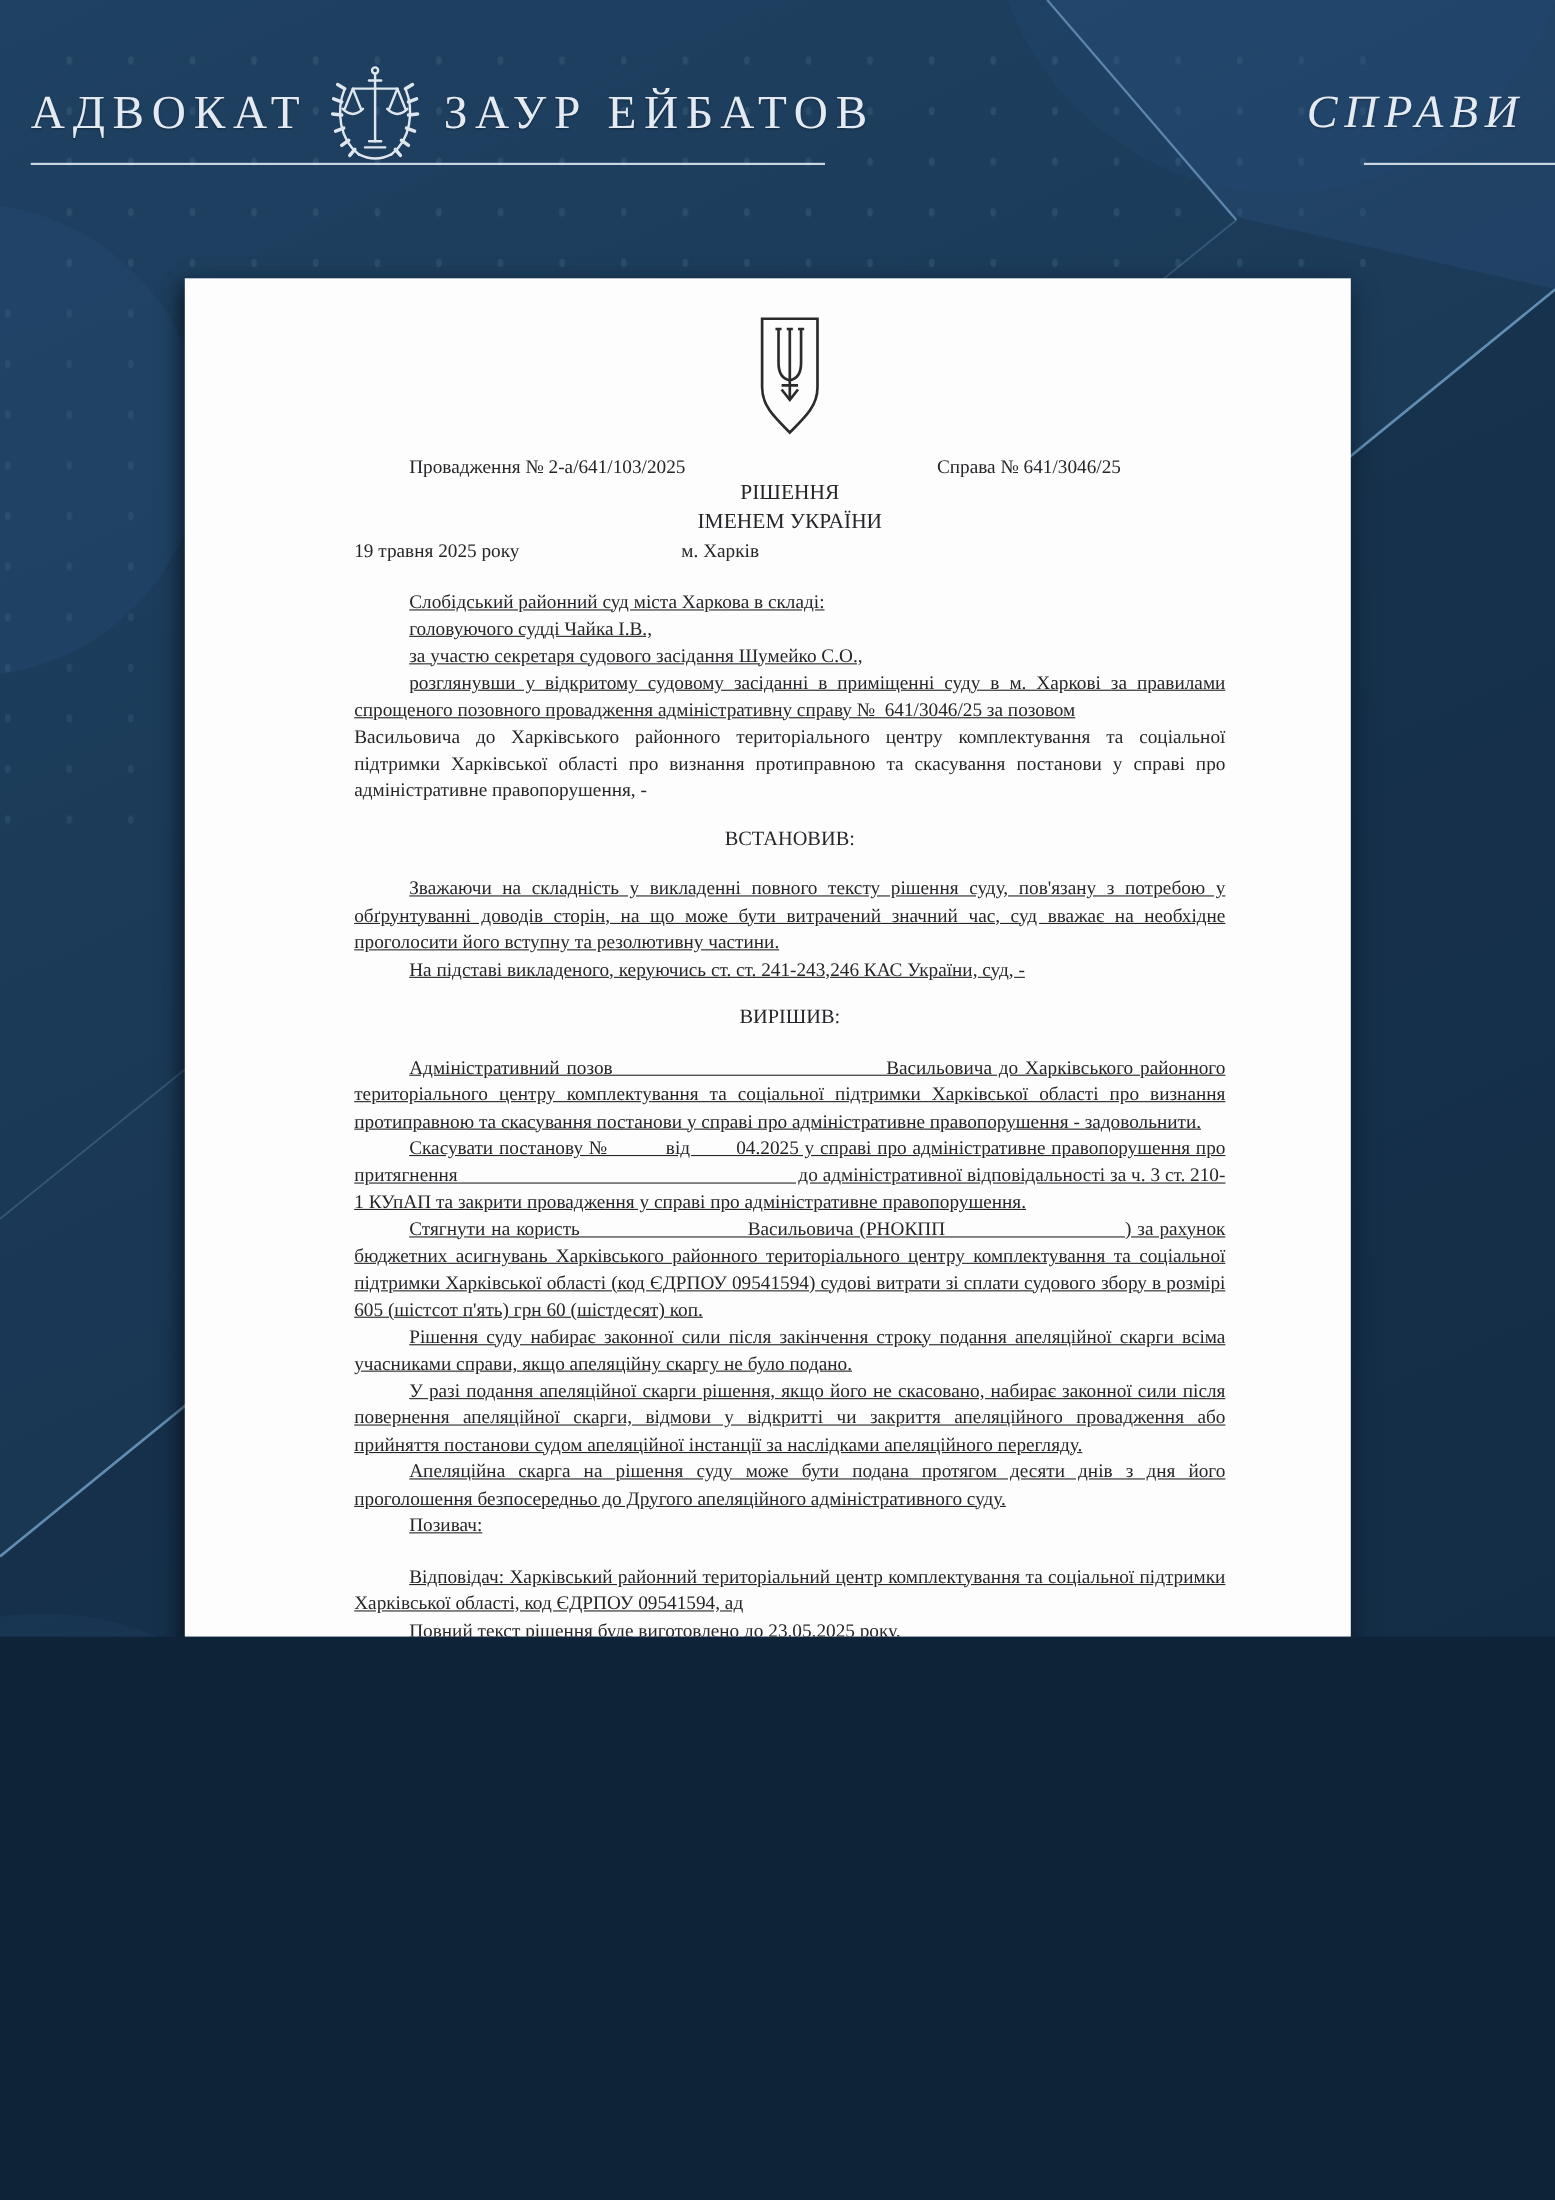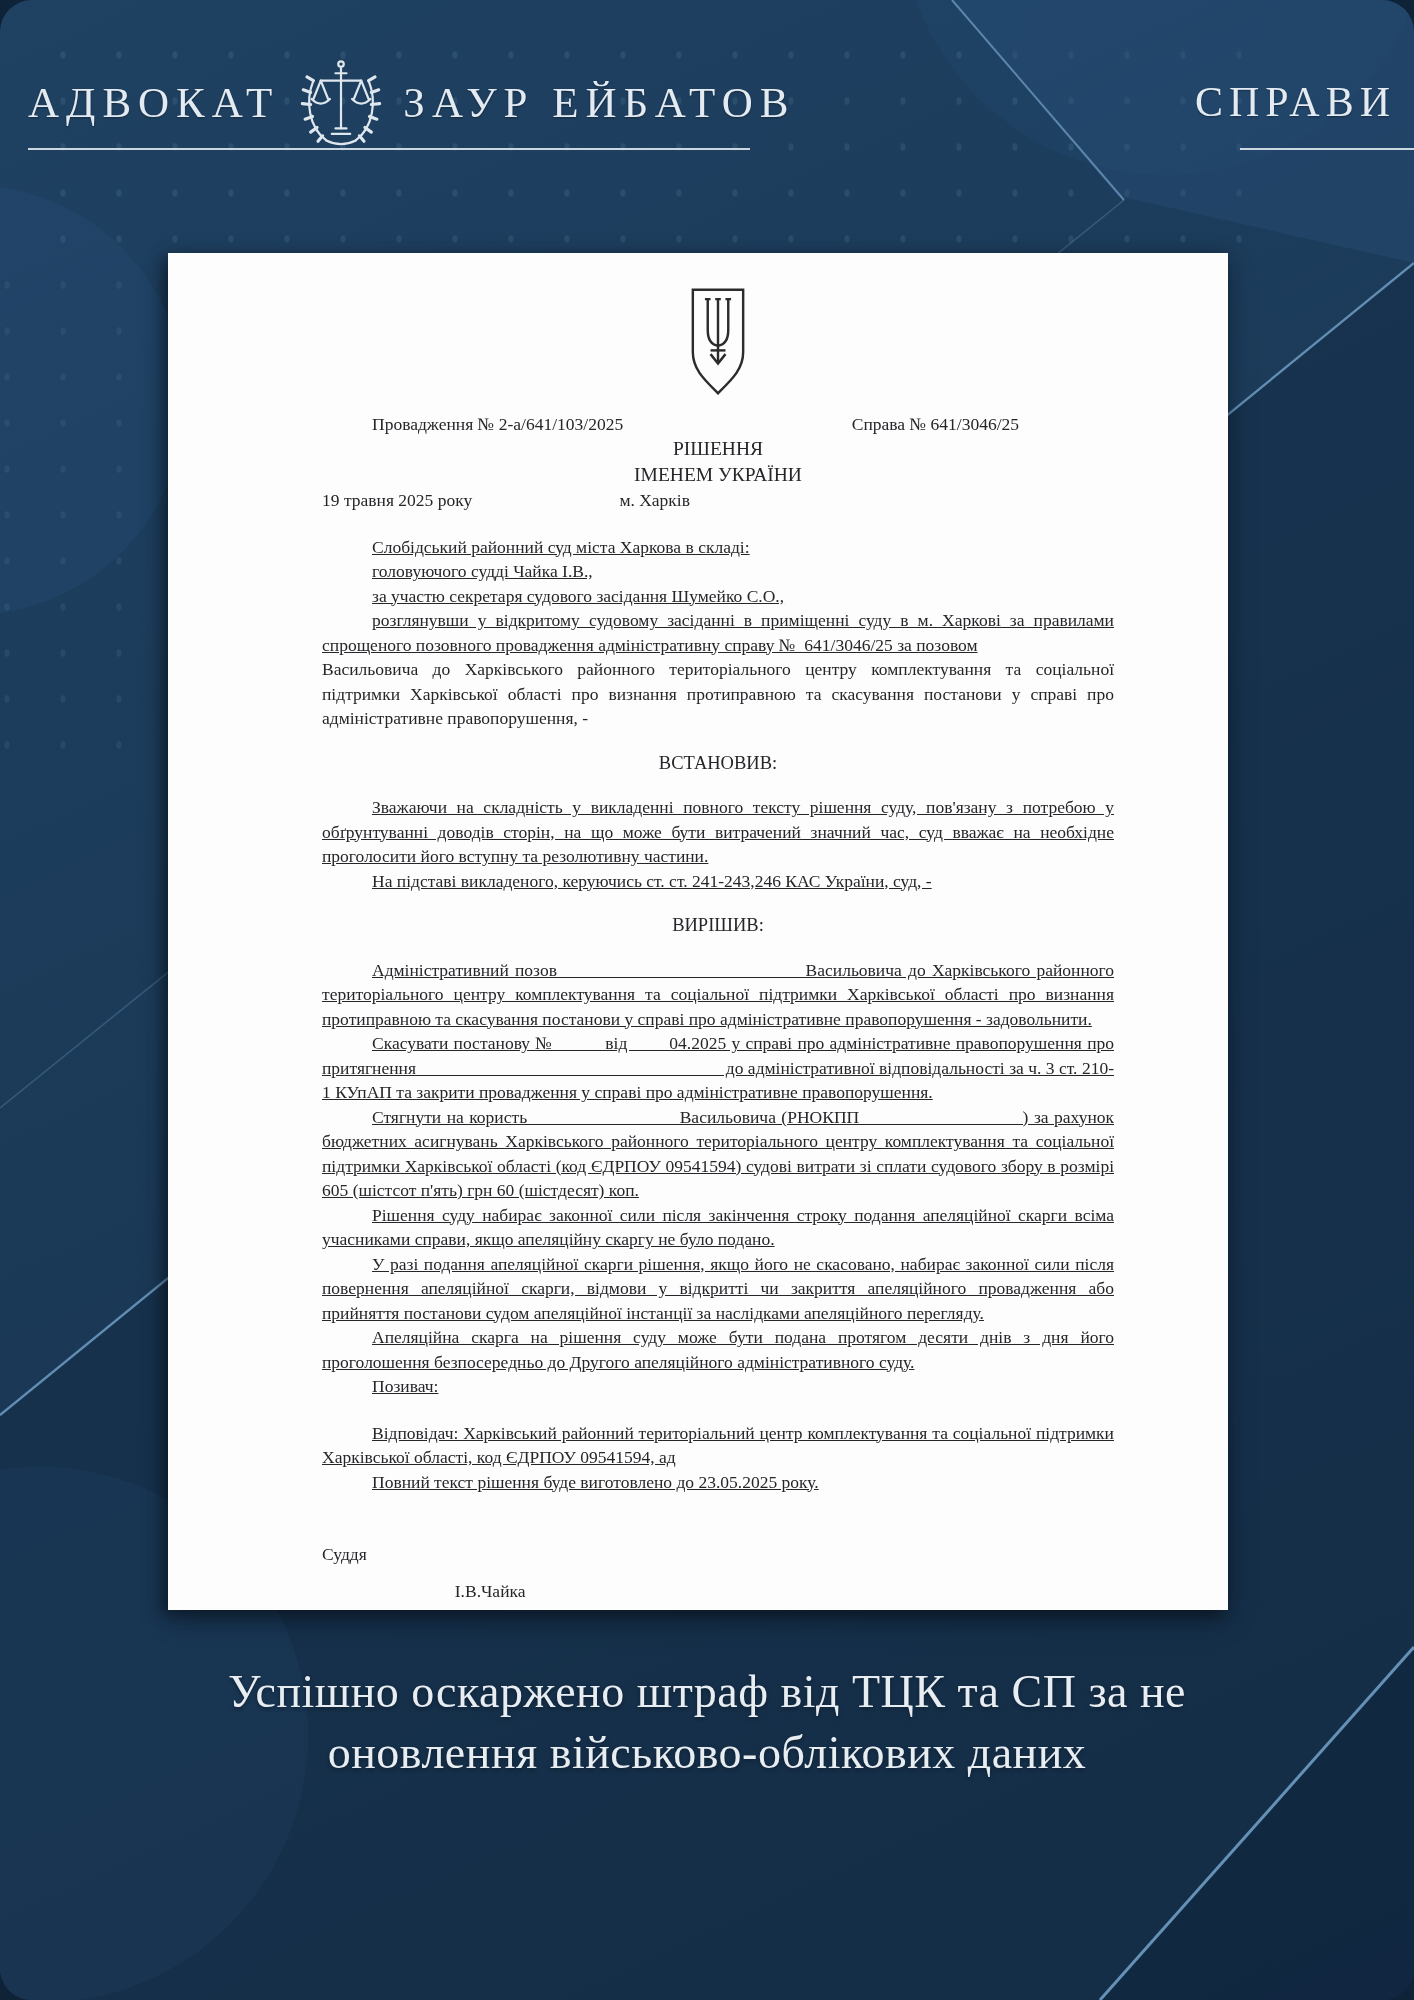--- a/index.html
+++ b/index.html
@@ -1,34 +1,34 @@
 <!DOCTYPE html>
 <html><head>
 <meta charset="utf-8">
 <style>
   html,body{margin:0;padding:0;background:#0e2238;}
   .poster{
-    position:relative;width:1414px;height:2000px;overflow:hidden;
+    position:relative;width:1414px;height:1488px;overflow:hidden;
     background:linear-gradient(155deg,#1f4162 0%,#1b3a58 45%,#16304a 100%);
     font-family:"Liberation Serif","DejaVu Serif",serif;
-    border-radius:32px;
   }
   .bg{position:absolute;left:0;top:0;width:1414px;height:2000px;display:block;}
 
   
   .brand{
     position:absolute;left:28px;top:64px;height:76px;display:flex;align-items:center;gap:16px;
     color:#e3eaf1;font-size:43px;letter-spacing:7px;white-space:nowrap;
   }
   .brand .word{text-shadow:0 1px 2px rgba(0,0,0,.35);}
   .logo{width:92px;height:98px;flex:0 0 auto;margin-top:-6px;}
   .underline-left{position:absolute;left:28px;top:148px;width:722px;height:2px;background:#dfe7ee;opacity:.9;}
   .section-title{
-    position:absolute;right:18px;top:78px;color:#e3eaf1;font-size:42px;letter-spacing:6px;
+    position:absolute;right:28px;top:78px;color:#e3eaf1;font-size:42px;letter-spacing:6px;
     text-shadow:0 1px 2px rgba(0,0,0,.35);
+    font-style:italic;
   }
   .underline-right{position:absolute;right:0;top:148px;width:174px;height:2px;background:#dfe7ee;opacity:.9;}
 
   
   .page{
     position:absolute;left:168px;top:253px;width:1060px;height:1357px;
     background:#fdfdfd;color:#26262a;
     box-shadow:-5px 4px 14px rgba(0,0,0,.38),0 10px 26px rgba(0,0,0,.3);
     padding:34px 114px 30px 154px;box-sizing:border-box;overflow:hidden;
     font-size:17.5px;line-height:24.5px;

